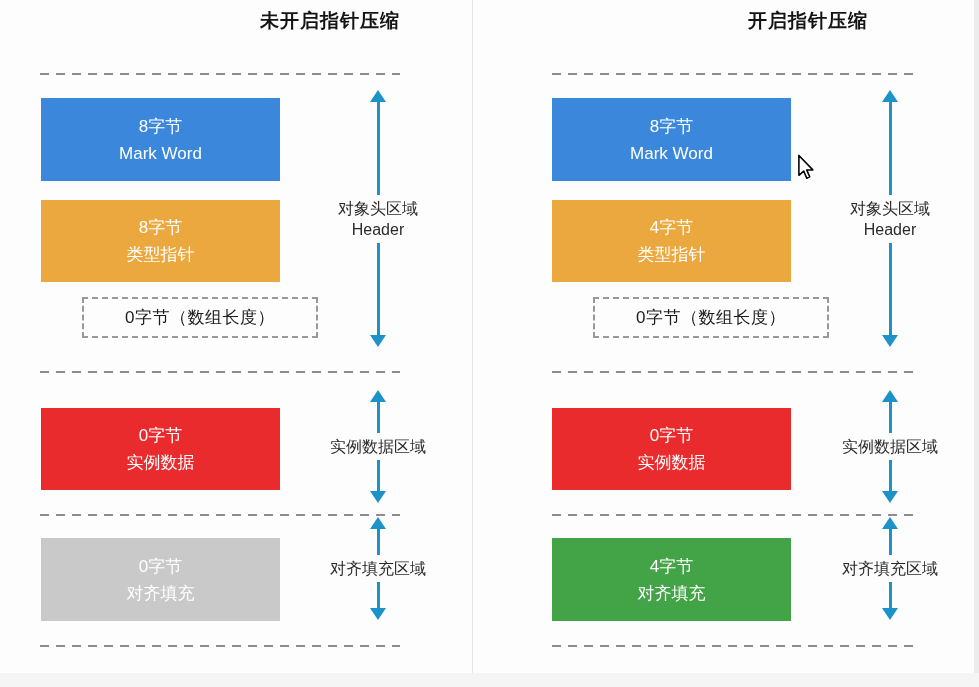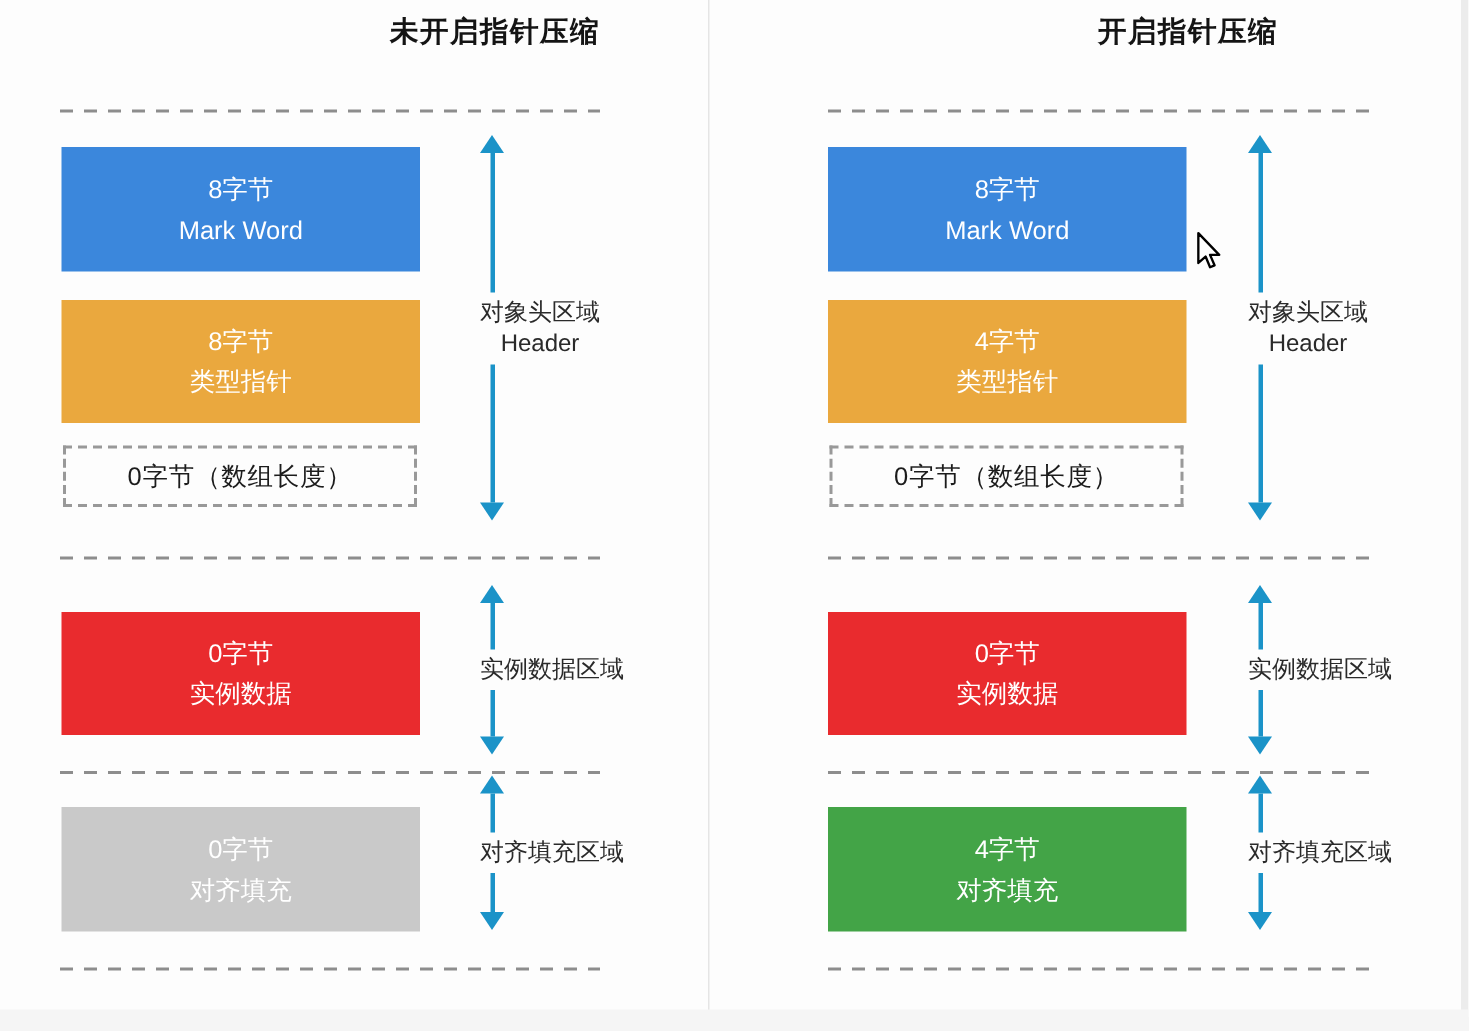--- a/index.html
+++ b/index.html
@@ -5,44 +5,44 @@
   html,body{margin:0;padding:0;}
   body{font-family:"Liberation Sans","DejaVu Sans",sans-serif;}
   .stage{position:relative;width:979px;height:687px;background:var(--background,#fdfdfd);overflow:hidden;}
 
   .divider{position:absolute;left:472px;top:0;width:1px;height:687px;background:var(--divider,#e5e5e5);}
   .edge-tint{position:absolute;right:0;top:0;width:5px;height:687px;background:var(--edge-tint,#ececec);}
   .bottom-tint{position:absolute;left:0;bottom:0;width:979px;height:14px;background:var(--footer-tint,#f5f5f5);}
 
   .title{position:absolute;top:8px;font-size:19px;font-weight:bold;color:var(--title-text,#141414);text-align:right;letter-spacing:1px;}
   .t0{left:40px;width:360px;}
-  .t1{left:552px;width:300px;}
+  .t1{left:568px;width:300px;}
 
   .hline{position:absolute;height:2px;background:repeating-linear-gradient(90deg,var(--dashed-line,#8d8d8d) 0 9px,transparent 9px 16px);}
   .hl0{left:40px;width:360px;}
   .hl1{left:552px;width:365px;}
   .r1{top:73px;}.r2{top:371px;}.r3{top:514px;}.r4{top:645px;}
 
   .box{position:absolute;width:239px;display:flex;flex-direction:column;align-items:center;justify-content:center;
        color:var(--box-text,#ffffff);font-size:17px;line-height:27px;text-align:center;}
   .c0{left:41px;}
   .c1{left:552px;}
   .b1{top:98px;height:83px;}
   .b2{top:200px;height:82px;}
   .b4{top:408px;height:82px;}
   .b5{top:538px;height:83px;}
   .box span{display:block;}
 
   .dbox{position:absolute;width:236px;height:41px;top:297px;box-sizing:border-box;
         border:2px dashed var(--dashed-box-border,#999999);display:flex;align-items:center;justify-content:center;
-        font-size:17px;color:var(--dashed-box-text,#1c1c1c);letter-spacing:.5px;}
+        font-size:17px;color:var(--dashed-box-text,#1c1c1c);letter-spacing:.5px;margin-left:40px;}
   .dc0{left:42px;}
   .dc1{left:553px;}
 
-  .dim{position:absolute;width:116px;display:flex;flex-direction:column;align-items:flex-start;}
+  .dim{position:absolute;width:116px;display:flex;flex-direction:column;align-items:center;}
   .dim0{left:320px;}
   .dim1{left:832px;}
   .d-header{top:90px;height:257px;}
   .d-instance{top:390px;height:113px;}
   .d-padding{top:517px;height:103px;}
   .seg{flex:1;display:flex;flex-direction:column;align-items:center;width:16px;}
   .shaft{flex:1;width:3px;background:var(--arrow,#1b93c8);}
   .head{width:0;height:0;border-left:8px solid transparent;border-right:8px solid transparent;}
   .head.up{border-bottom:12px solid var(--arrow,#1b93c8);}
   .head.down{border-top:12px solid var(--arrow,#1b93c8);}

